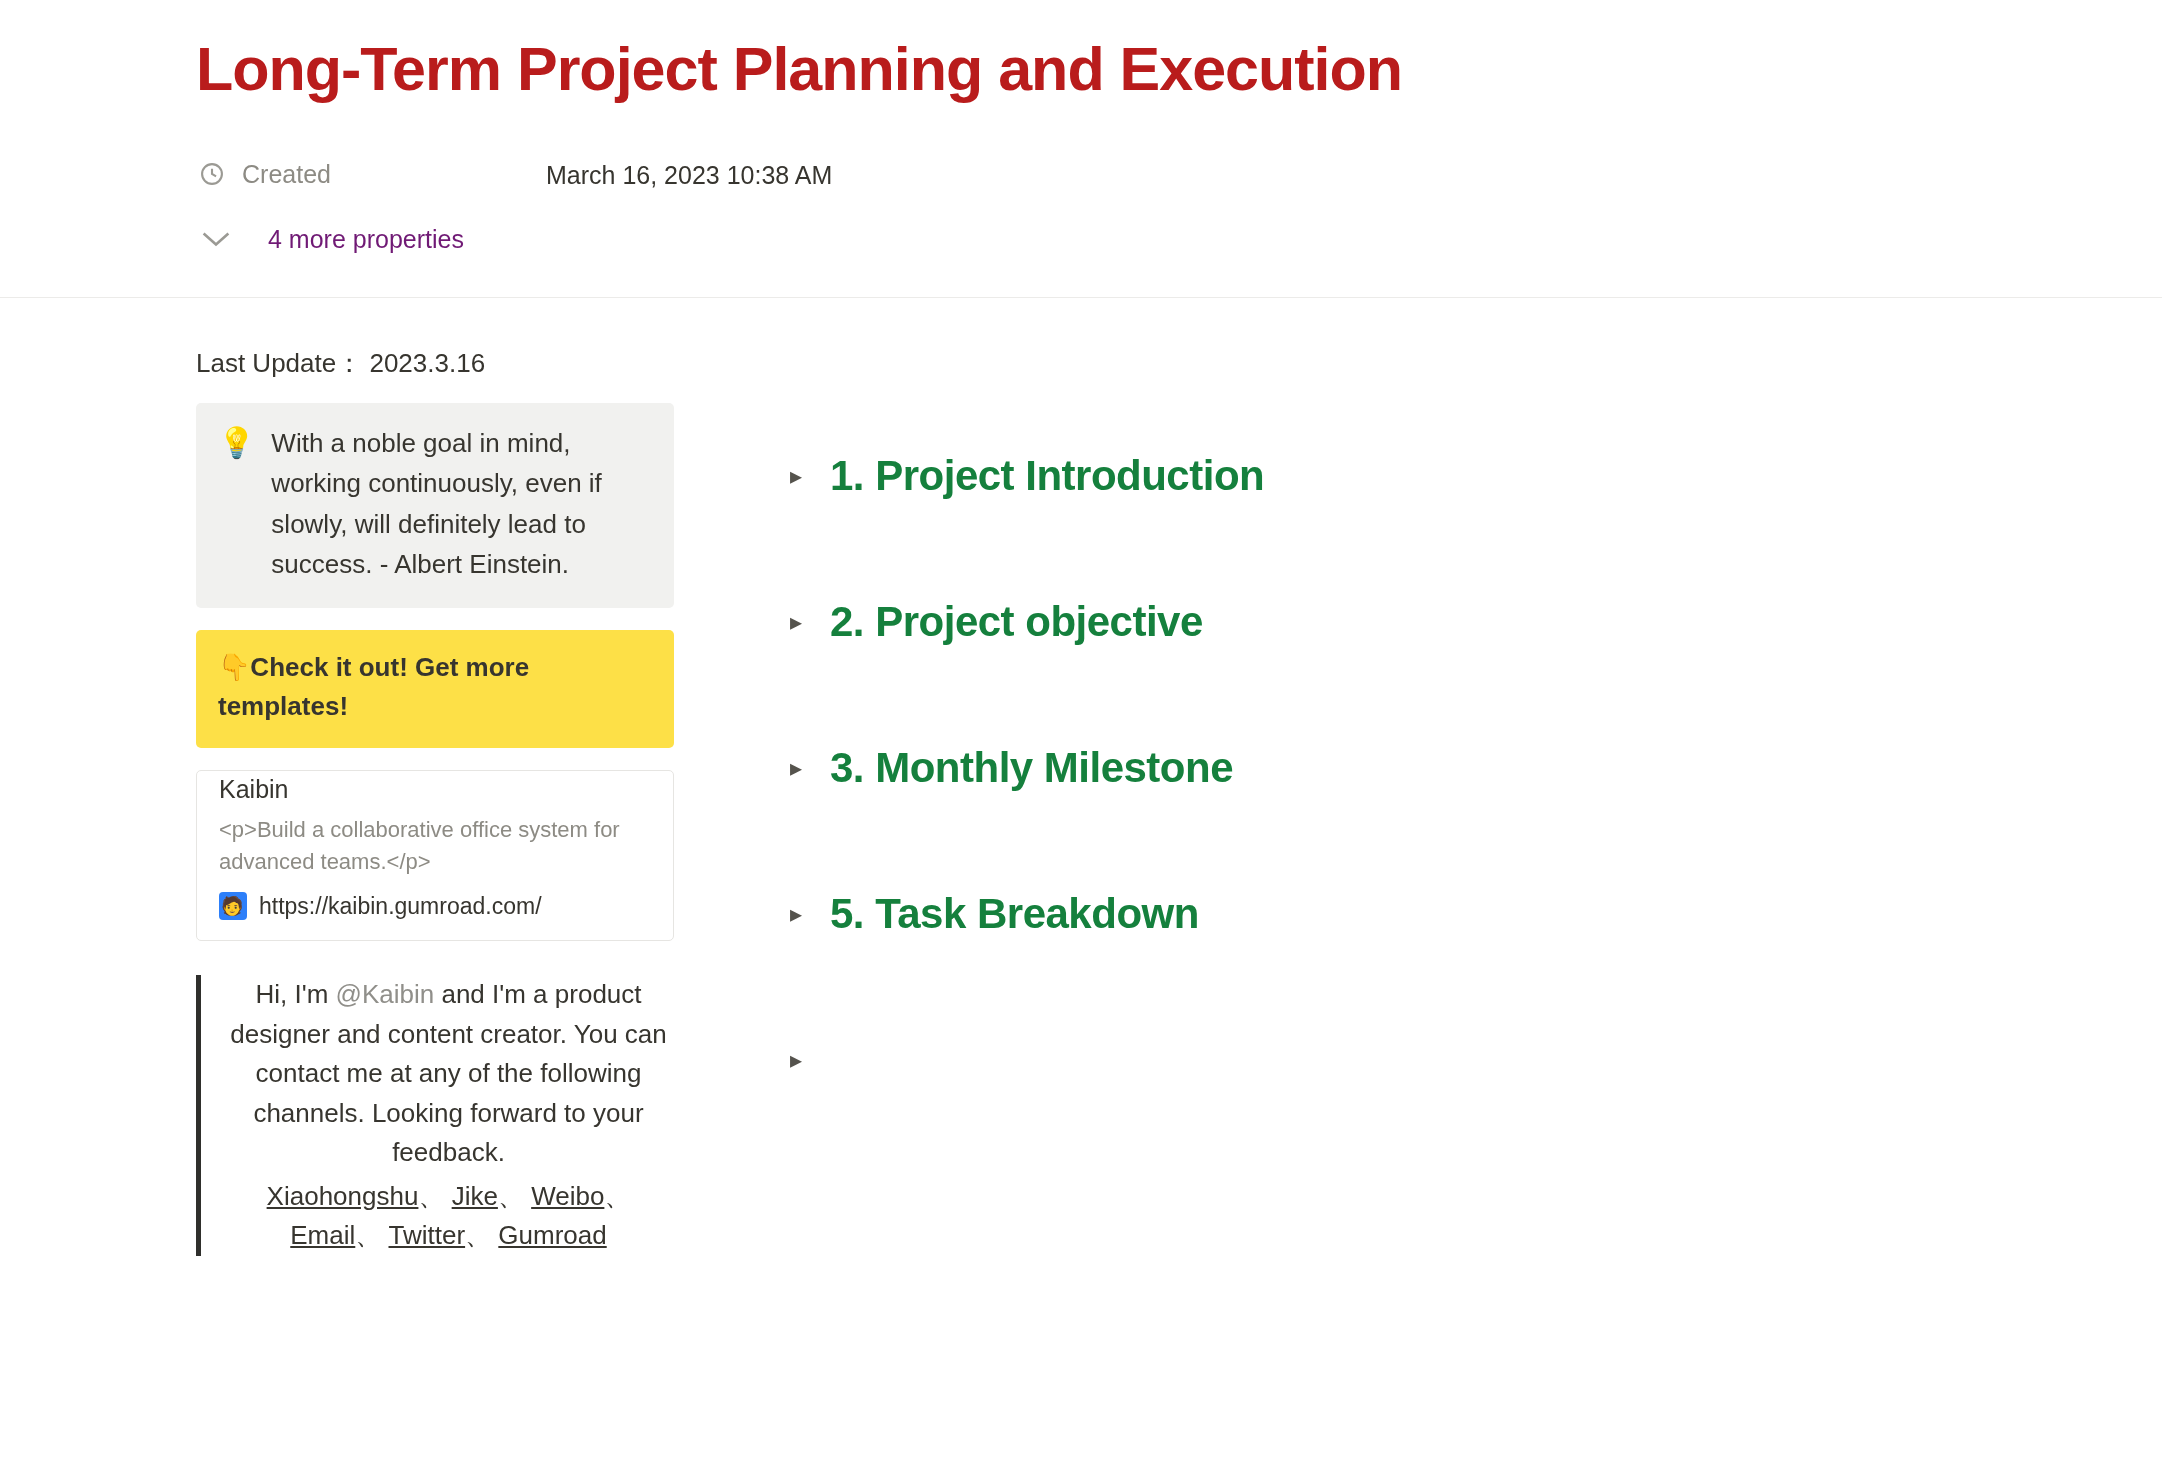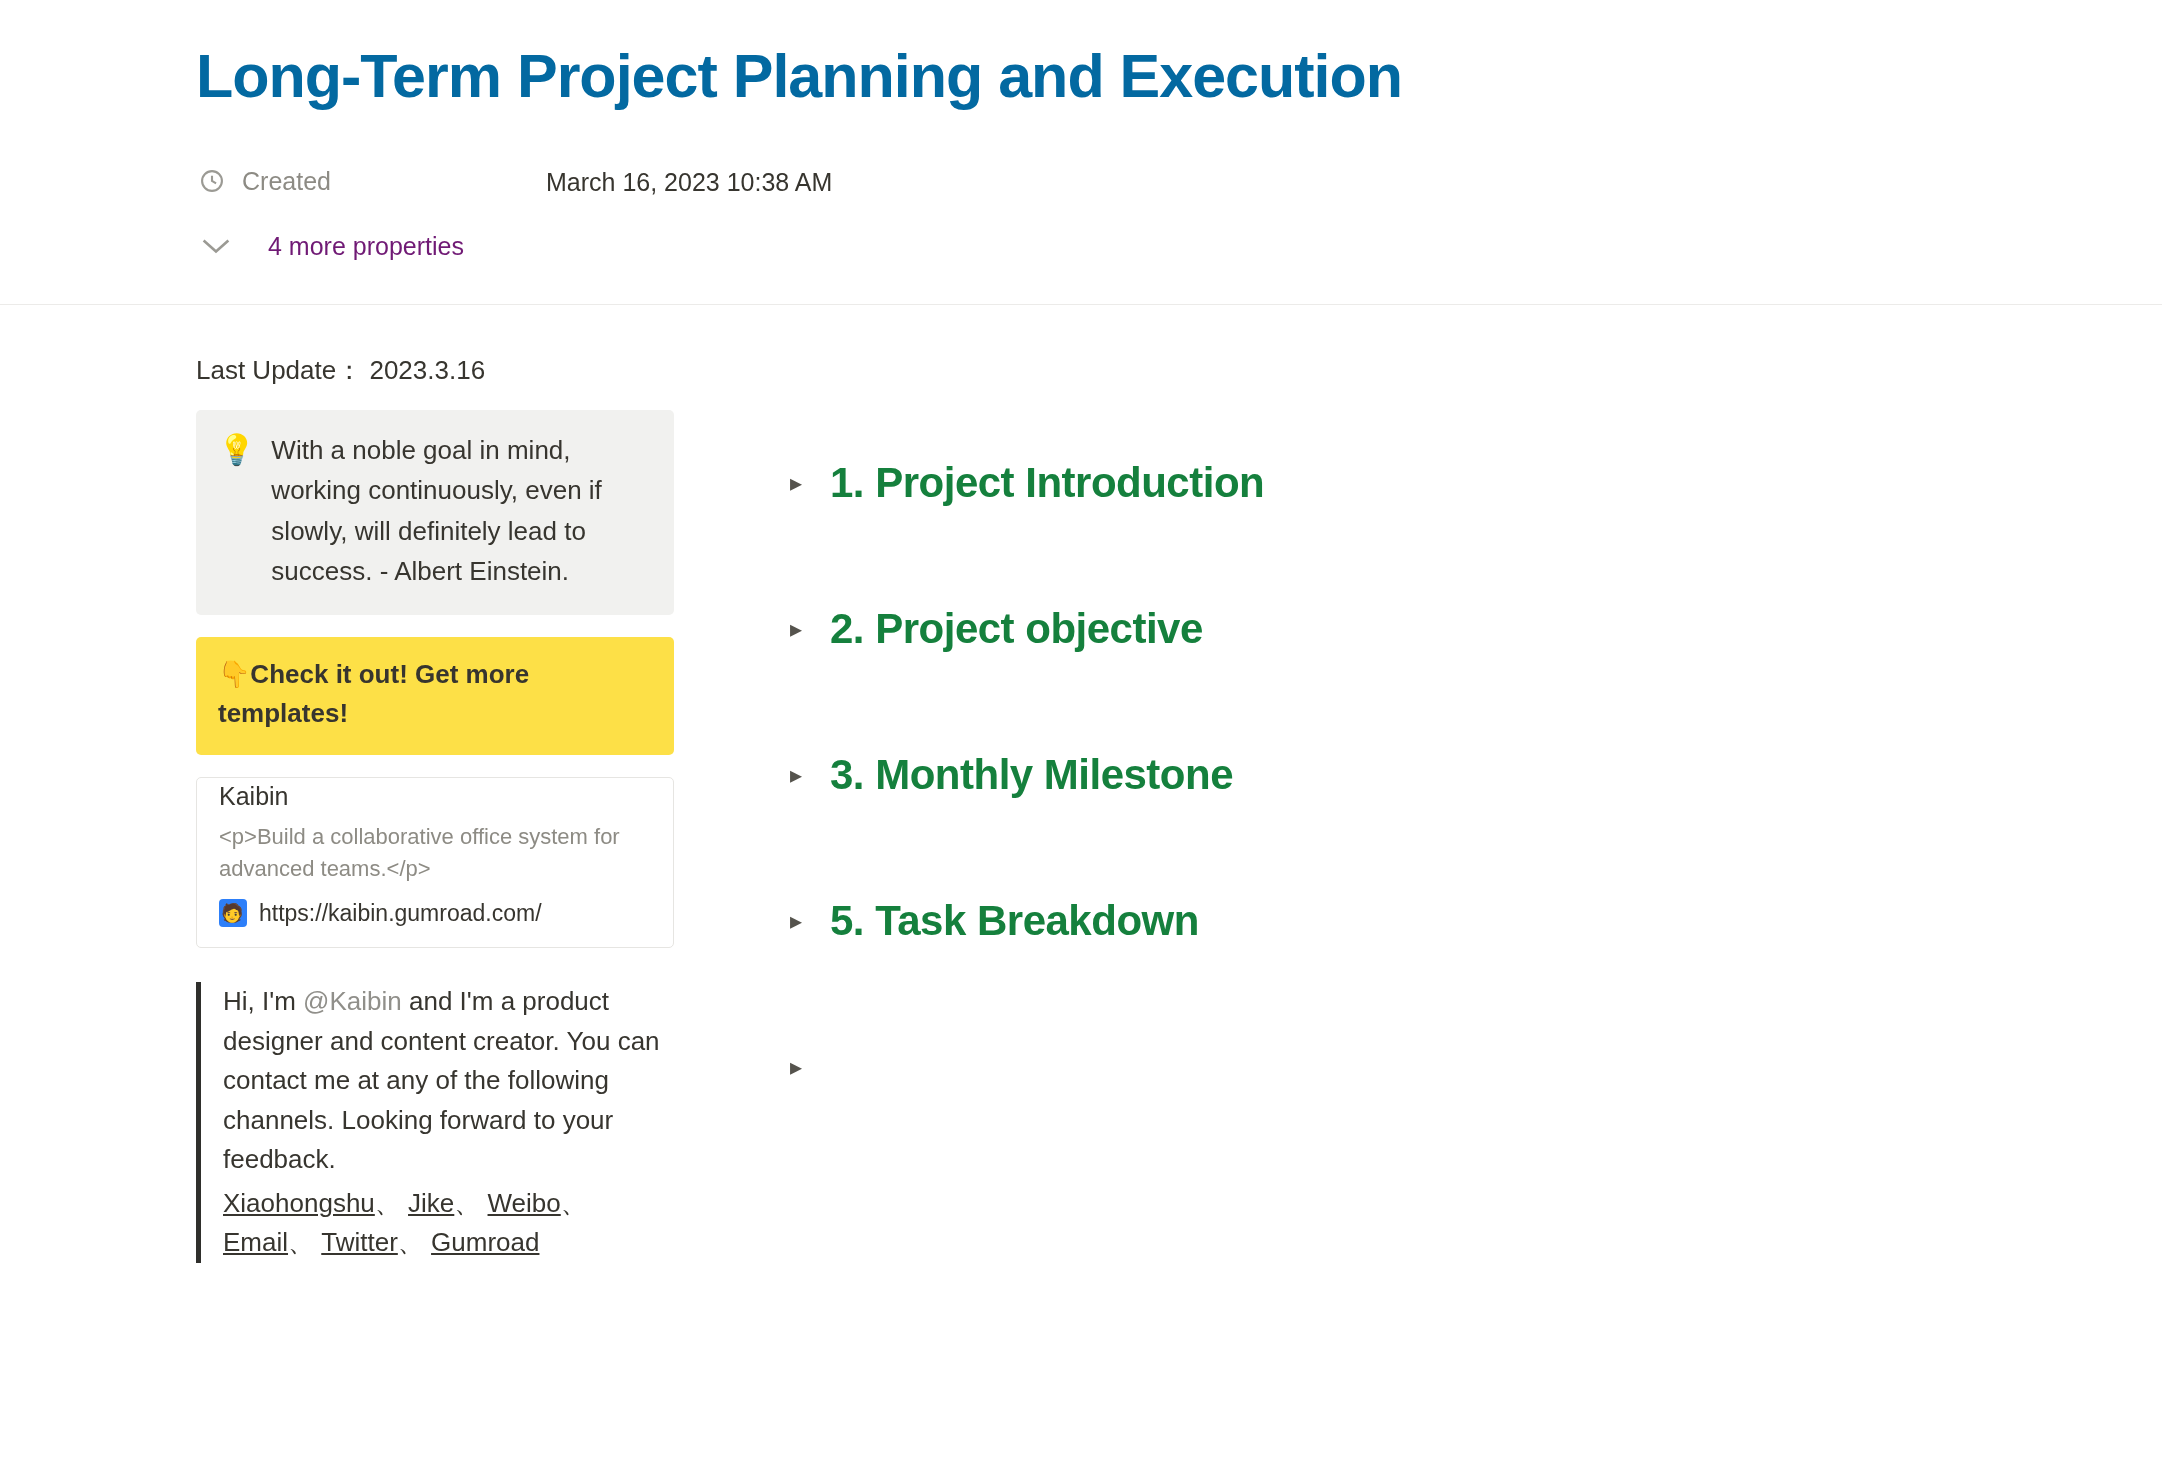--- a/index.html
+++ b/index.html
@@ -16,22 +16,22 @@
     overflow: hidden;
   }
   .page {
     padding: 34px 0 0 0;
   }
   .title {
     font-size: 61px;
     line-height: 1.15;
     font-weight: bold;
     letter-spacing: -1px;
-    margin: 7px 0 0 196px;
-    color: #0369a1;
+    margin: 0 0 0 196px;
+    color: #b91c1c;
   }
   .props {
     margin: 44px 0 0 196px;
   }
   .prop-row {
     display: flex;
     align-items: flex-end;
     height: 42px;
   }
   .prop-label {
@@ -156,20 +156,21 @@
     display: inline-flex;
     align-items: center;
     justify-content: center;
     font-size: 18px;
     overflow: hidden;
   }
   .quote {
     margin-top: 34px;
     border-left: 5px solid #2f2f2c;
     padding-left: 22px;
+    text-align: center;
   }
   .quote p {
     margin: 0;
     font-size: 26px;
     line-height: 1.52;
     color: #37352f;
   }
   .mention {
     color: #908f8a;
   }

